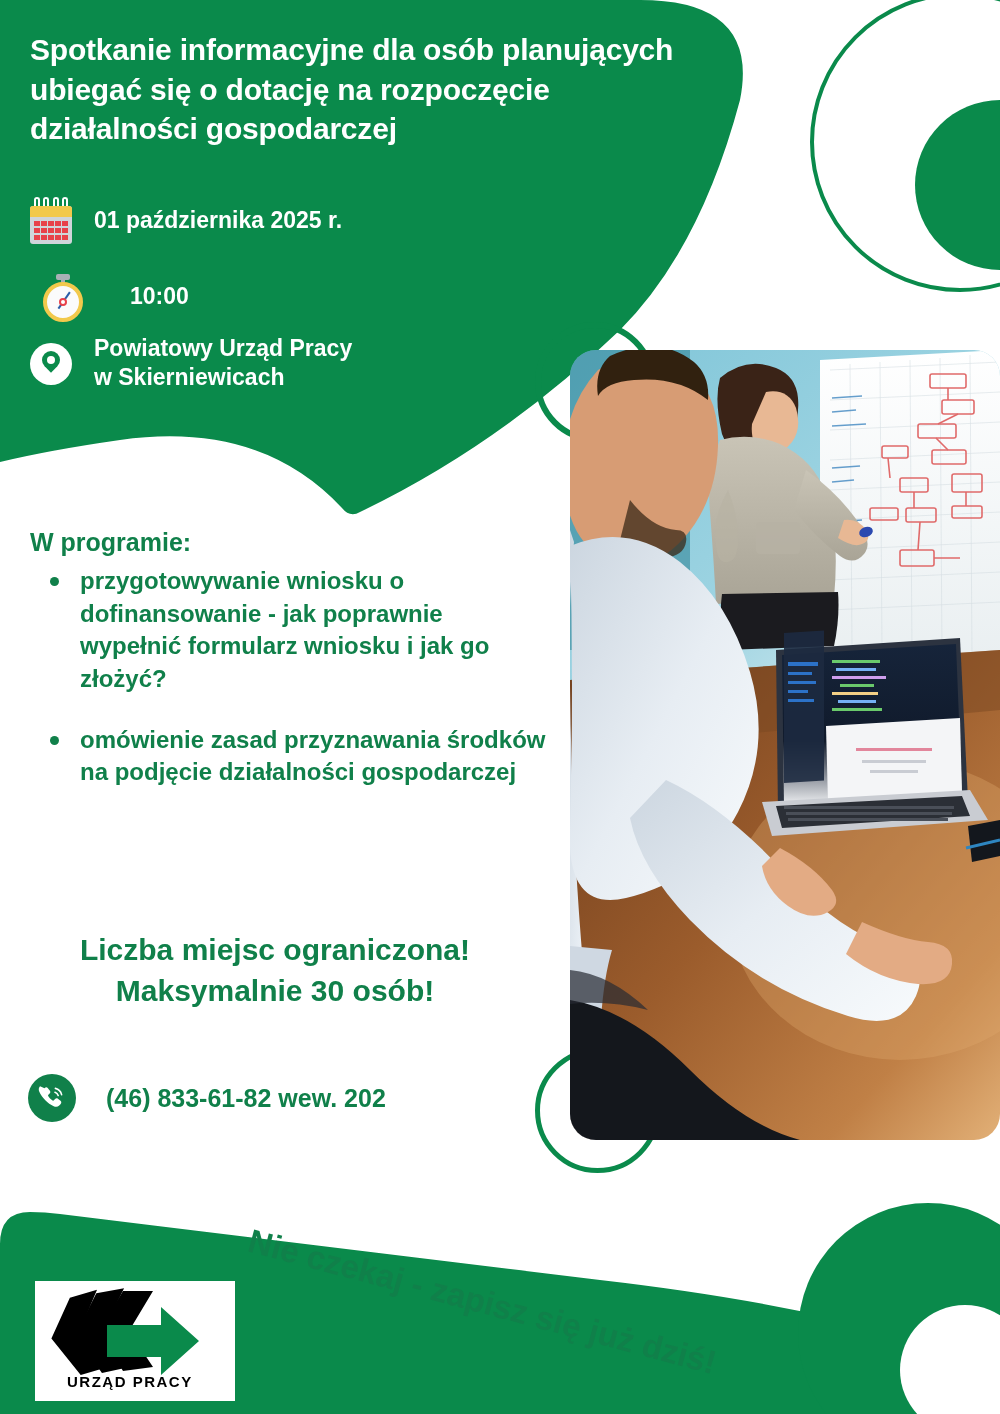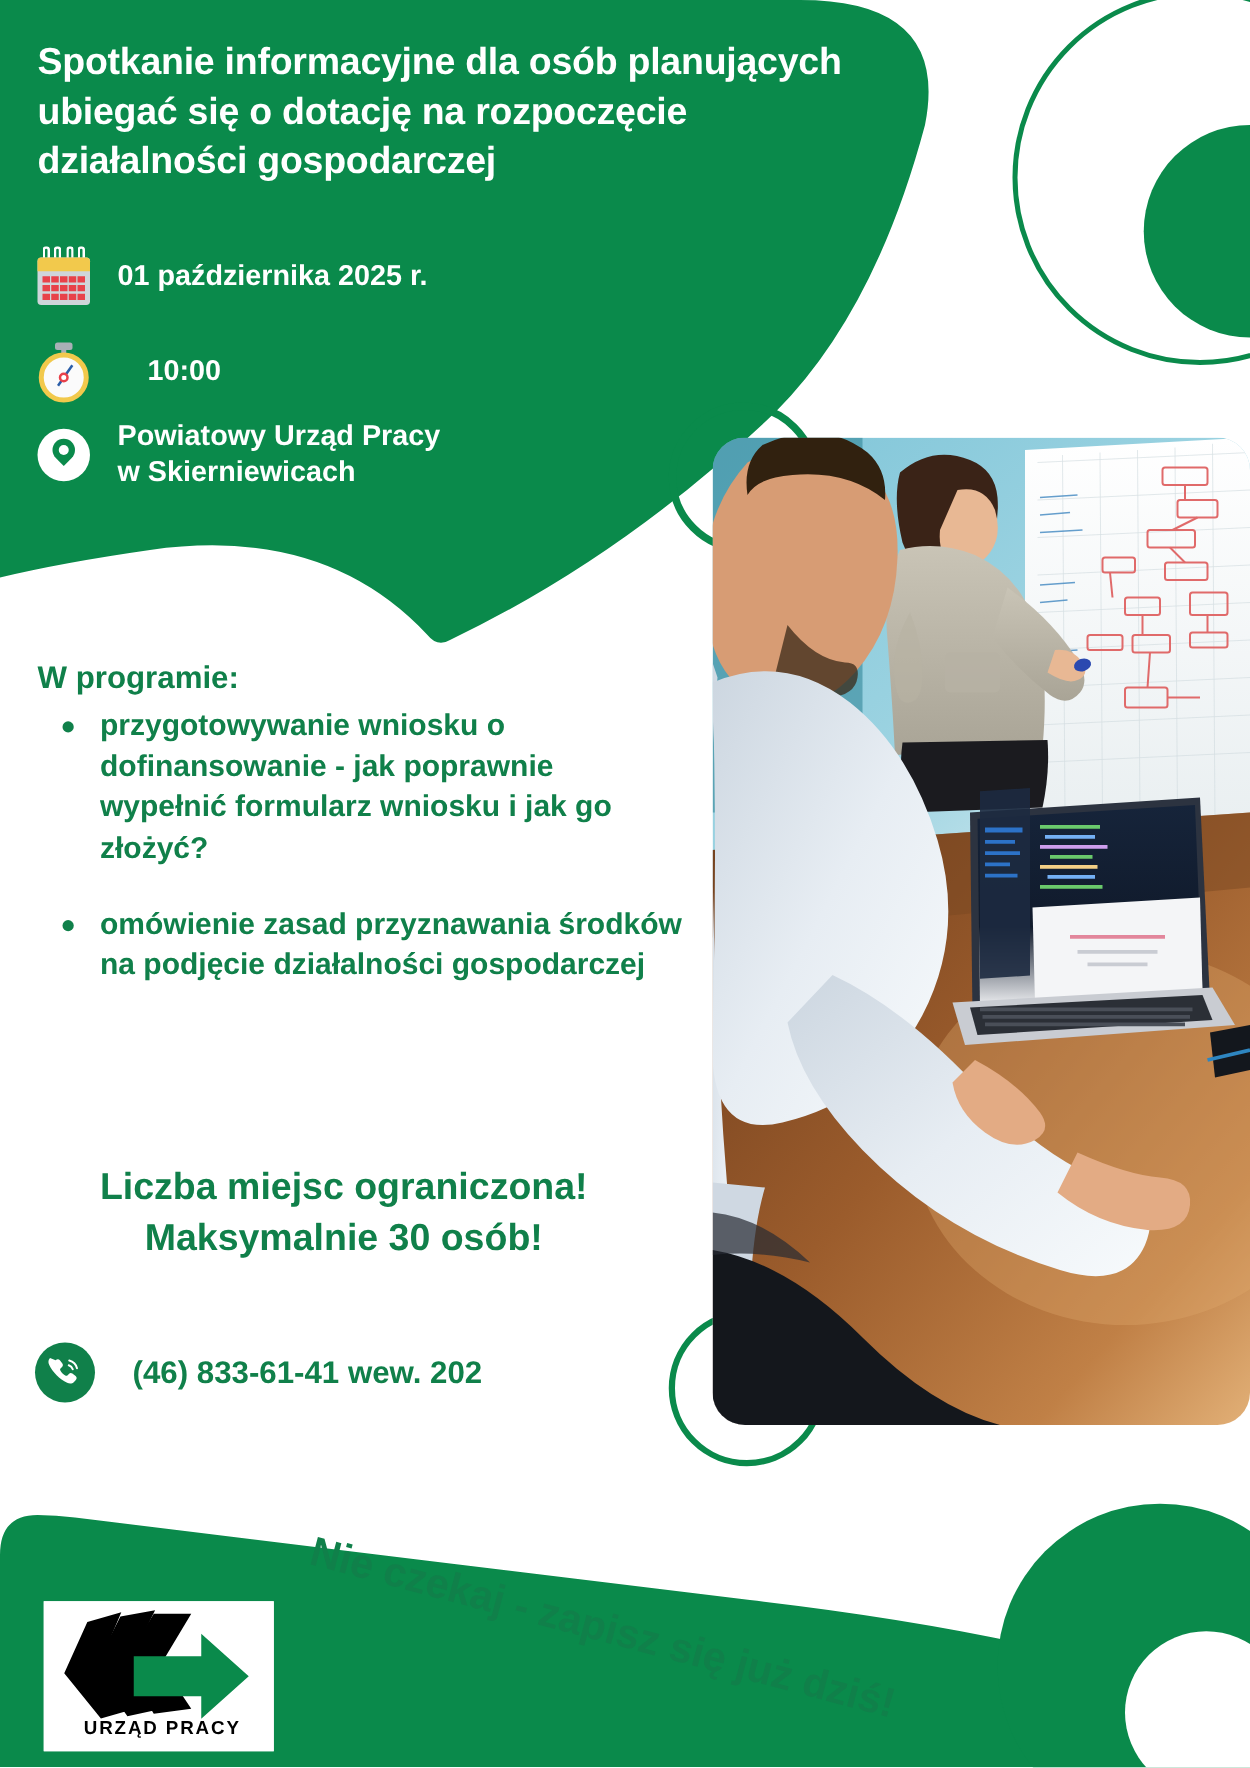--- a/index.html
+++ b/index.html
@@ -88,21 +88,21 @@
     align-items: center;
     gap: 20px;
   }
   .info-row .label {
     color: #ffffff;
     font-size: 23px;
     font-weight: bold;
     line-height: 1.28;
   }
   .row-date { left: 28px; top: 196px; justify-content: center; }
-  .row-time { left: 28px; top: 272px; gap: 44px; }
+  .row-time { left: 40px; top: 272px; gap: 44px; }
   .row-place { left: 28px; top: 336px; align-items: center; }
   .row-place .label { margin-top: -2px; }
 
   
   .cal-icon { position: relative; width: 46px; height: 50px; flex: 0 0 46px; }
   .cal-body {
     position: absolute; left: 2px; top: 10px;
     width: 42px; height: 38px;
     background: #cfd5da; border-radius: 3px;
   }
@@ -240,21 +240,21 @@
     left: 0; top: 1190px;
     width: 1000px; height: 224px;
     background: #0a8a4b;
     clip-path: path("M30,22 Q0,22 0,54 L0,224 L1000,224 L1000,180 Q860,120 600,90 Q320,56 60,24 Q45,22 30,22 Z");
   }
 
   
   .logo-box {
     position: absolute;
     left: 35px; top: 1281px;
-    width: 184px; height: 120px;
+    width: 200px; height: 120px;
     background: #ffffff;
     border: 2px solid #ffffff;
   }
   .logo-box svg { display: block; }
 
   
   .cta {
     position: absolute;
     left: 254px; top: 1222px;
     color: #10804a;
@@ -352,21 +352,21 @@
   </div>
 
   <div class="phone-row">
     <span class="phone-icon">
       <svg width="30" height="30" viewBox="0 0 30 30" aria-hidden="true">
         <path d="M7.5 5.2c1.2-1.2 2.6-1 3.4 0l2 2.6c.7 1 .5 2-.3 2.8l-1.2 1.2c-.4.4-.5.8-.2 1.3.9 1.8 2.6 3.5 4.4 4.4.5.3.9.2 1.3-.2l1.2-1.2c.8-.8 1.8-1 2.8-.3l2.6 2c1 .8 1.2 2.2 0 3.4l-1.3 1.3c-1.4 1.4-3.4 1.6-5.5.7-3-1.3-6-3.6-8.4-6-2.4-2.4-4.7-5.4-6-8.4-.9-2.1-.7-4.1.7-5.5z" fill="#ffffff"></path>
         <path d="M18.4 5.4a8.6 8.6 0 0 1 6.2 6.2" stroke="#ffffff" stroke-width="1.6" fill="none" stroke-linecap="round"></path>
         <path d="M18.0 9.2a5.0 5.0 0 0 1 3.2 3.2" stroke="#ffffff" stroke-width="1.6" fill="none" stroke-linecap="round"></path>
       </svg>
     </span>
-    <span class="phone-number">(46) 833-61-41 wew. 202</span>
+    <span class="phone-number">(46) 833-61-82 wew. 202</span>
   </div>
 
   <div class="ring-photo-tl"></div>
   <div class="ring-photo-bl"></div>
 
   <div style="position:absolute;left:570px;top:350px;width:430px;height:790px;border-radius:26px;overflow:hidden;">
     <svg width="430" height="790" viewBox="0 0 430 790" preserveAspectRatio="xMidYMid slice" aria-hidden="true">
       <defs>
         <linearGradient id="wall" x1="0" y1="0" x2="1" y2="1">
           <stop offset="0%" stop-color="#7fc5d8"></stop>

